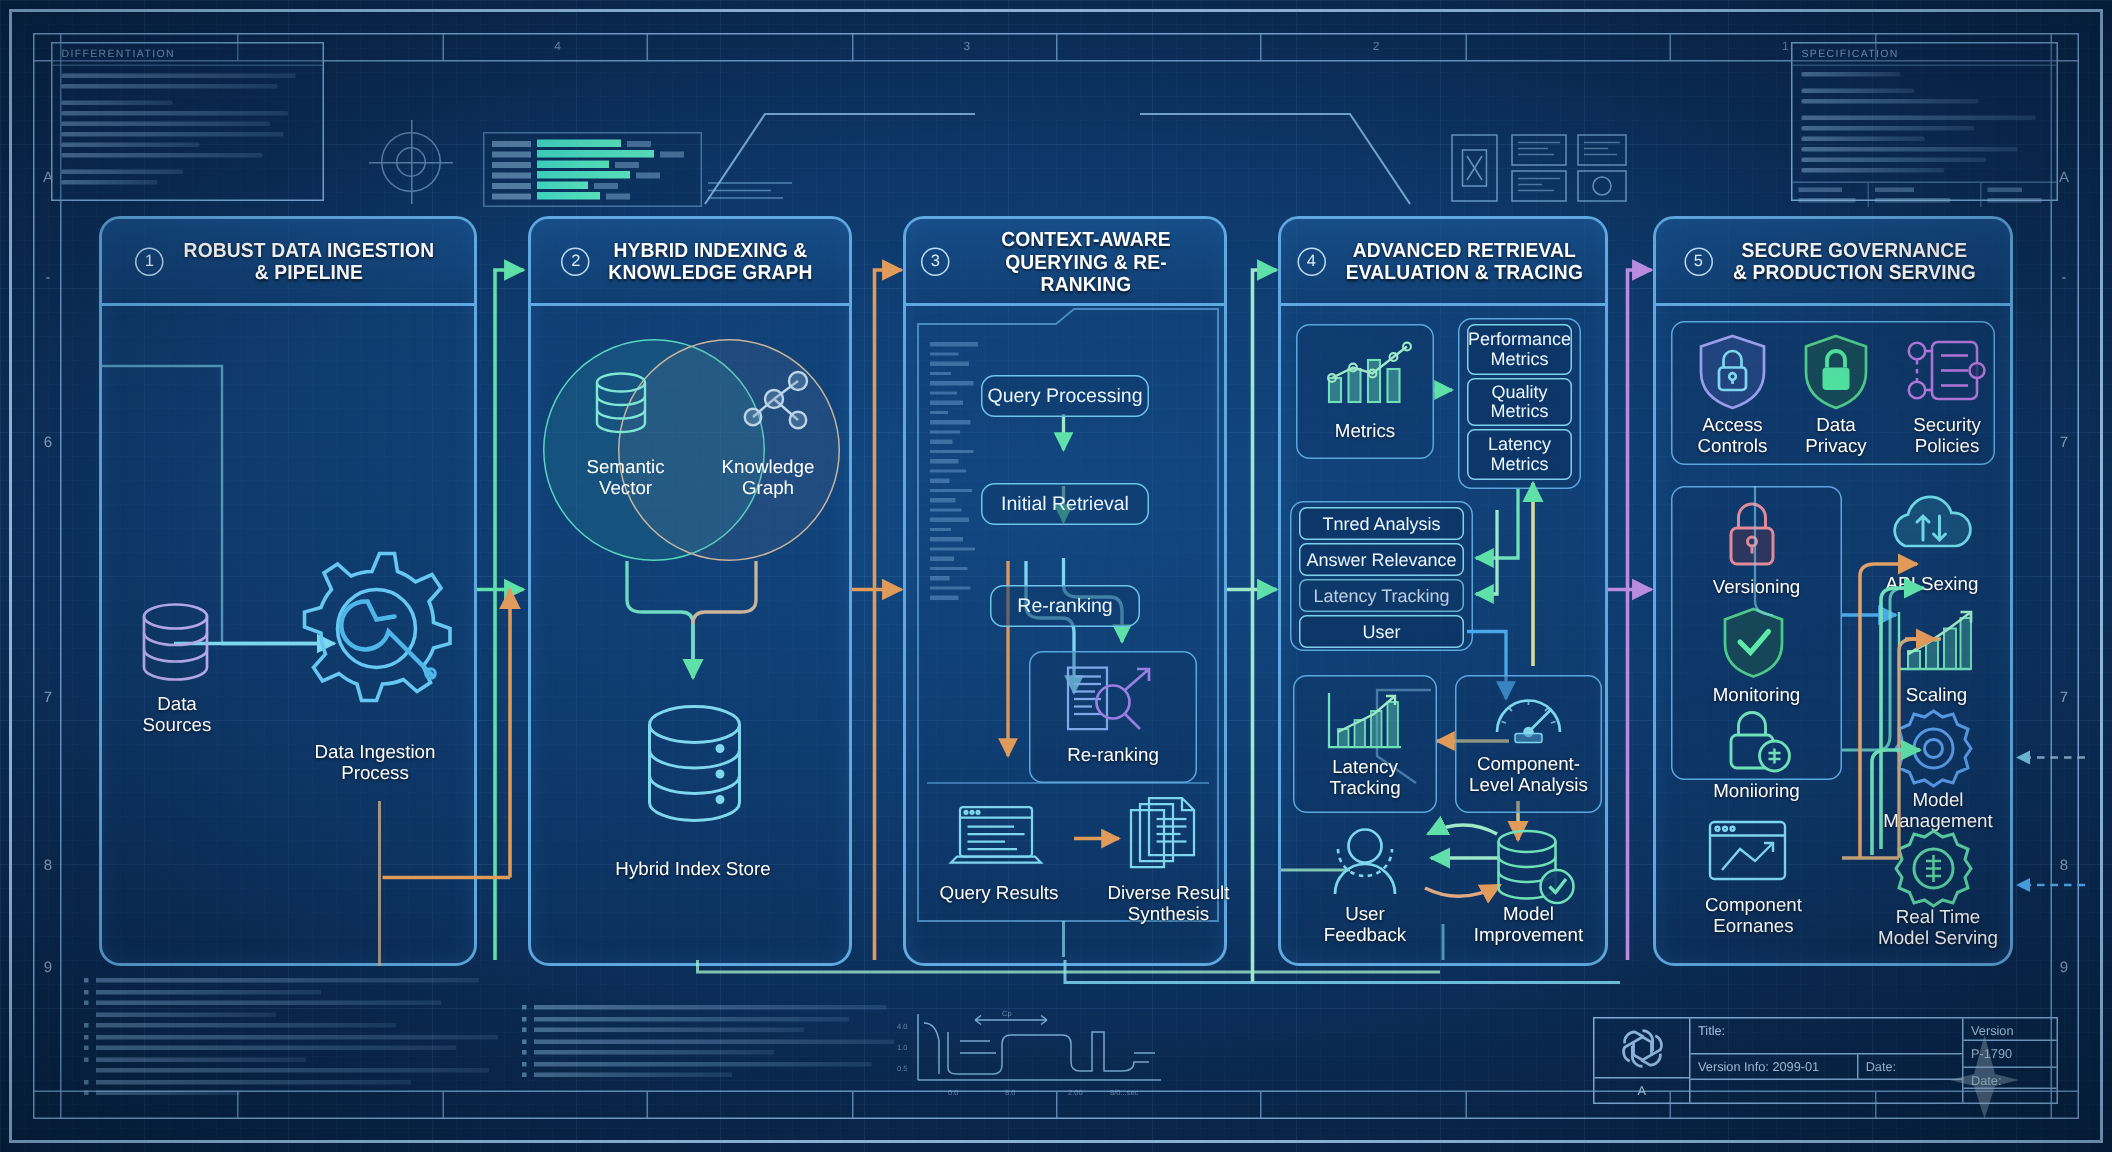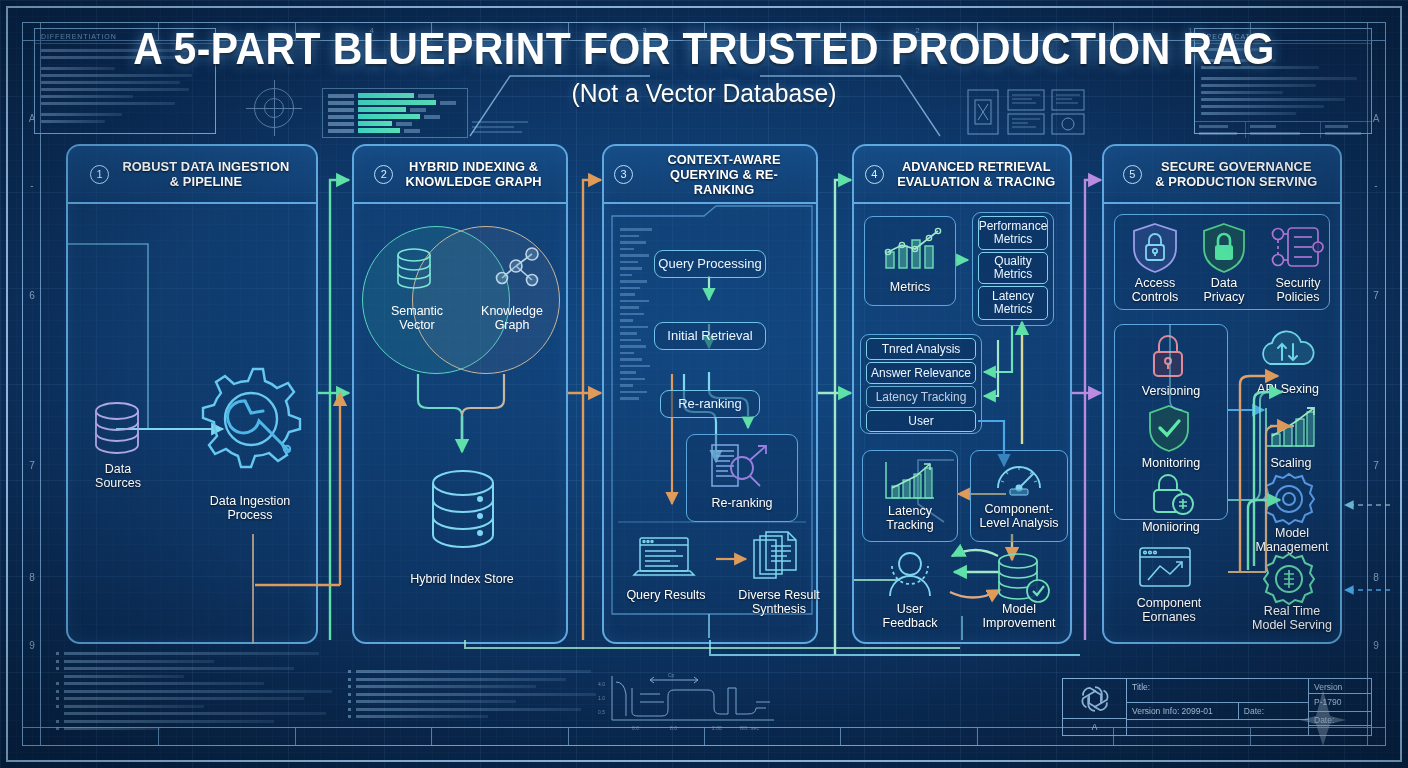--- a/index.html
+++ b/index.html
@@ -338,24 +338,20 @@
         <line x1="46" y1="33" x2="74" y2="33"></line>
           <line x1="46" y1="37" x2="62" y2="37"></line>
           <line x1="46" y1="41" x2="70" y2="41"></line>
         <line x1="90" y1="9" x2="114" y2="9"></line>
           <line x1="90" y1="13" x2="106" y2="13"></line>
           <line x1="90" y1="17" x2="112" y2="17"></line>
       </g>
     </svg>
   </div>
 
-  <div id="title-wrap">
-    <div id="main-title">A 5-PART BLUEPRINT FOR TRUSTED PRODUCTION RAG</div>
-    <div id="sub-title">(Not a Vector Database)</div>
-  </div>
 
   <svg style="position:absolute;left:0;top:0;width:1408px;height:768px;pointer-events:none;z-index:4;">
     <defs>
       <marker id="ahG" markerWidth="7" markerHeight="7" refX="5.4" refY="3" orient="auto">
         <path d="M0,0 L6,3 L0,6 z" fill="#5fe0a8"></path>
         </marker>
       <marker id="ahO" markerWidth="7" markerHeight="7" refX="5.4" refY="3" orient="auto">
         <path d="M0,0 L6,3 L0,6 z" fill="#e09a5a"></path>
         </marker>
       <marker id="ahC" markerWidth="7" markerHeight="7" refX="5.4" refY="3" orient="auto">

